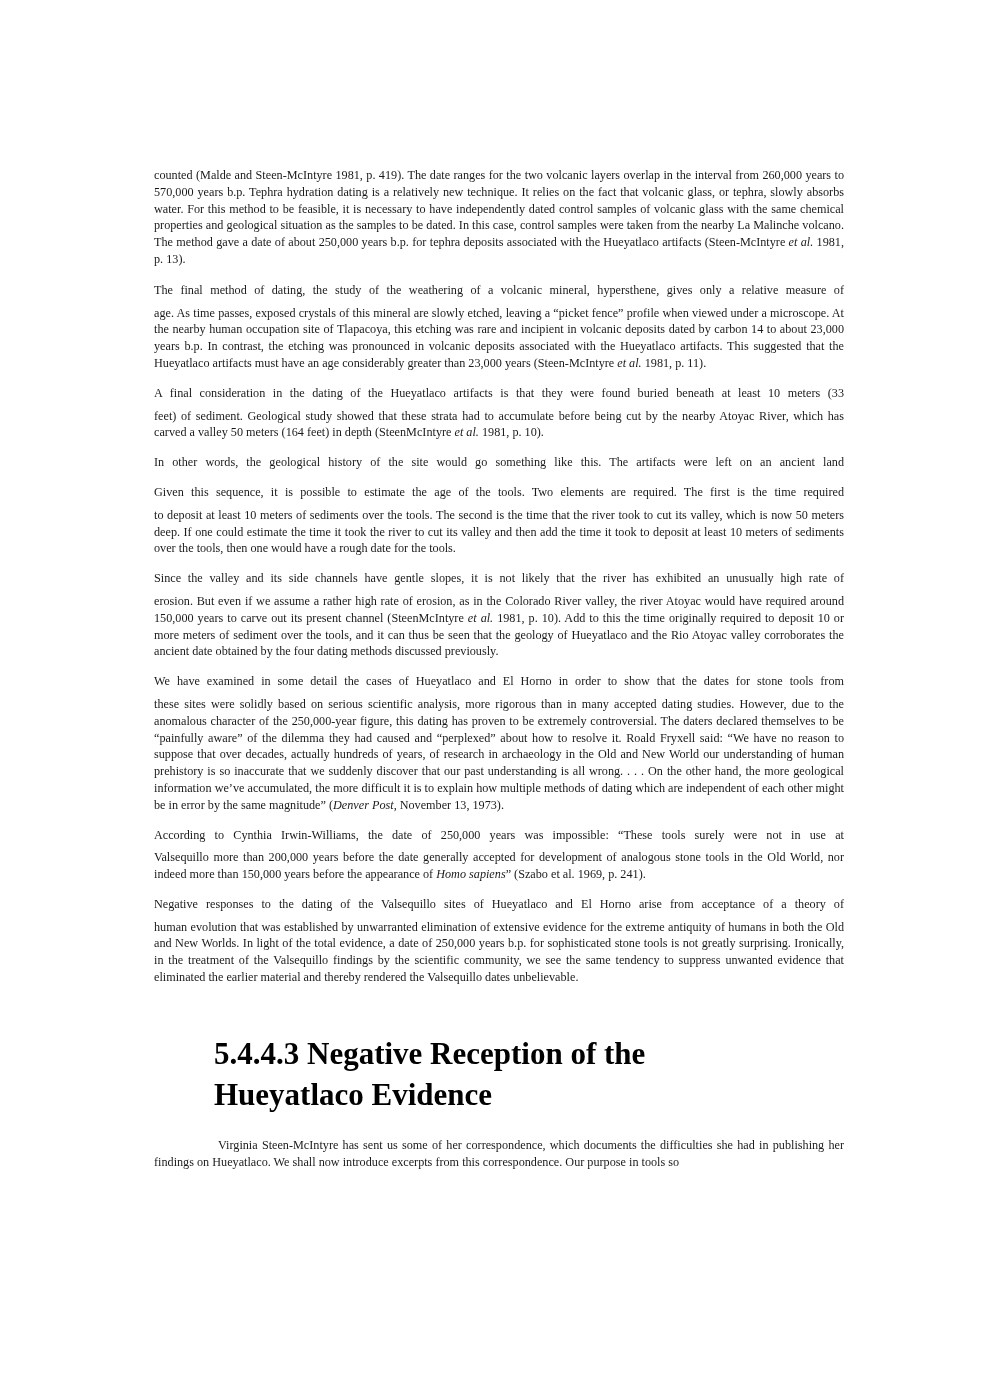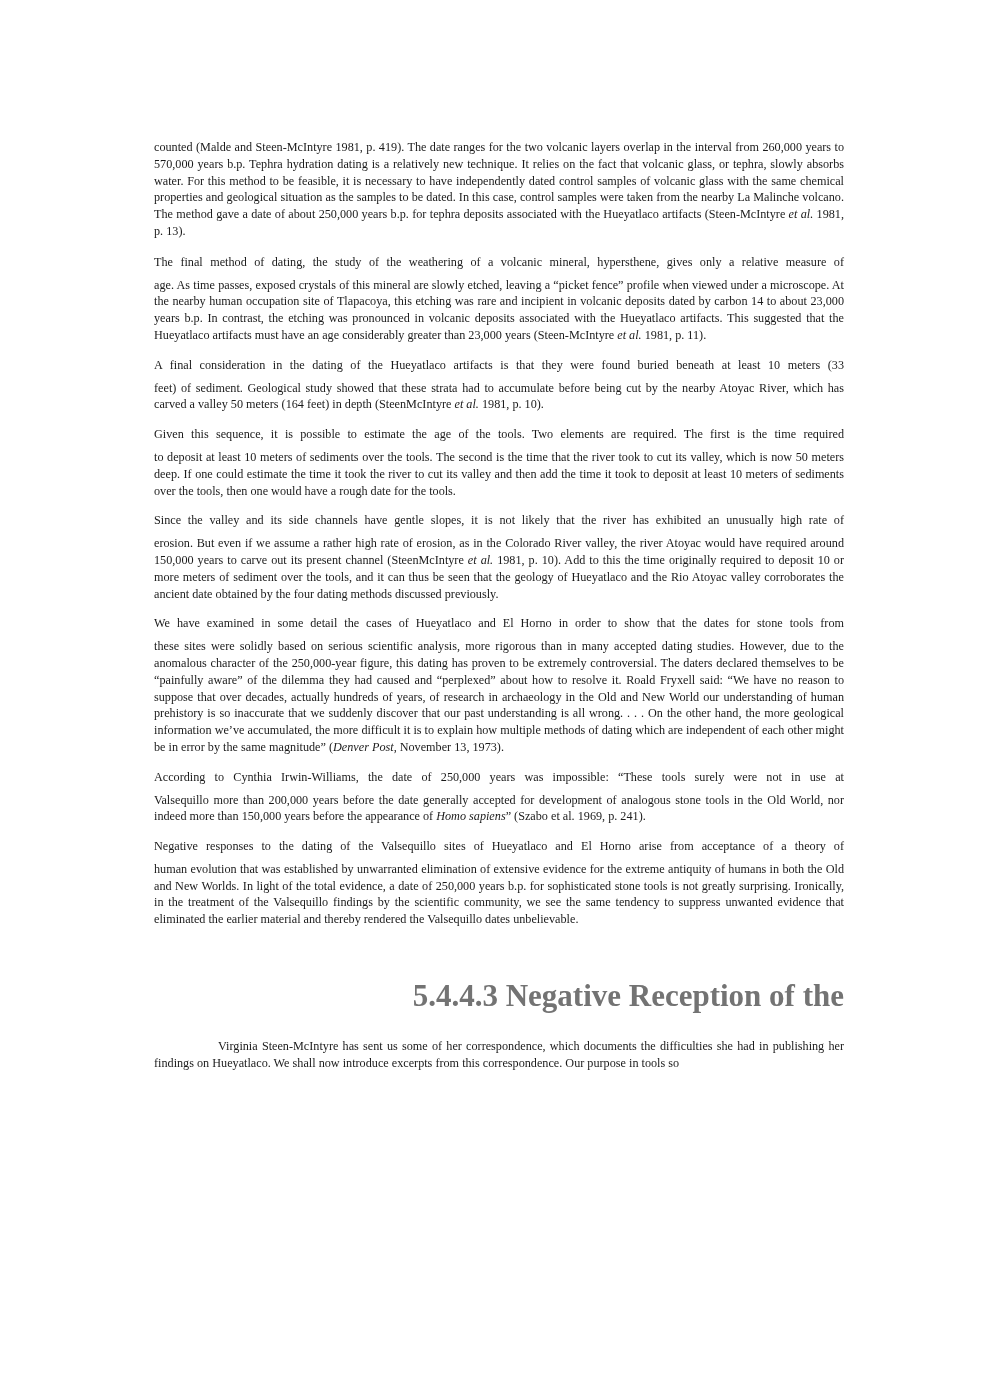--- a/index.html
+++ b/index.html
@@ -4,52 +4,53 @@
 <style>
   html, body { margin: 0; padding: 0; background: #ffffff; }
   body { width: 1000px; height: 1400px; position: relative; overflow: hidden; }
   .page {
     position: absolute; left: 154px; top: 139px; width: 690px;
     font-family: "Liberation Serif", "DejaVu Serif", serif;
     font-size: 12.2px; line-height: 16.8px; color: #1a1a1a;
   }
   .para { margin: 0 0 13px 0; text-align: justify; }
   .para .first { display: block; margin-bottom: 6px; text-align: justify; text-align-last: justify; }
-  .para.p1 { margin-bottom: 14px; }
+  .para.p1 { margin-bottom: 14px; margin-top: 28px; }
   .heading {
     font-family: "Liberation Serif", "DejaVu Serif", serif;
     font-weight: bold; font-size: 31px; line-height: 41px;
-    text-align: right; color: #737373; margin: 47px 0 22px 0; padding-left: 60px;
+    text-align: left; color: #000000; margin: 47px 0 22px 0; padding-left: 60px;
   }
   .heading span { display: block; }
   .indent { text-indent: 64px; }
   em { font-style: italic; }
 </style>
 </head>
 <body>
 
 <div class="page">
 
   <p class="para p1"><span>counted (Malde and Steen-McIntyre 1981, p. 419). The date ranges for the two volcanic layers overlap in the interval from 260,000 years to 570,000 years b.p. Tephra hydration dating is a relatively new technique. It relies on the fact that volcanic glass, or tephra, slowly absorbs water. For this method to be feasible, it is necessary to have independently dated control samples of volcanic glass with the same chemical properties and geological situation as the samples to be dated. In this case, control samples were taken from the nearby La Malinche volcano. The method gave a date of about 250,000 years b.p. for tephra deposits associated with the Hueyatlaco artifacts (Steen-McIntyre </span><em>et al.</em><span> 1981, p. 13).</span></p>
 
   <p class="para"><span class="first">The final method of dating, the study of the weathering of a volcanic mineral, hypersthene, gives only a relative measure of</span><span>age. As time passes, exposed crystals of this mineral are slowly etched, leaving a “picket fence” profile when viewed under a microscope. At the nearby human occupation site of Tlapacoya, this etching was rare and incipient in volcanic deposits dated by carbon 14 to about 23,000 years b.p. In contrast, the etching was pronounced in volcanic deposits associated with the Hueyatlaco artifacts. This suggested that the Hueyatlaco artifacts must have an age considerably greater than 23,000 years (Steen-McIntyre </span><em>et al.</em><span> 1981, p. 11).</span></p>
 
   <p class="para"><span class="first">A final consideration in the dating of the Hueyatlaco artifacts is that they were found buried beneath at least 10 meters (33</span><span>feet) of sediment. Geological study showed that these strata had to accumulate before being cut by the nearby Atoyac River, which has carved a valley 50 meters (164 feet) in depth (SteenMcIntyre </span><em>et al.</em><span> 1981, p. 10).</span></p>
 
-  <p class="para"></p>
+  <p class="para"><span class="first">In other words, the geological history of the site would go something like this. The artifacts were left on an ancient land</span></p>
 
   <p class="para"><span class="first">Given this sequence, it is possible to estimate the age of the tools. Two elements are required. The first is the time required</span><span>to deposit at least 10 meters of sediments over the tools. The second is the time that the river took to cut its valley, which is now 50 meters deep. If one could estimate the time it took the river to cut its valley and then add the time it took to deposit at least 10 meters of sediments over the tools, then one would have a rough date for the tools.</span></p>
 
   <p class="para"><span class="first">Since the valley and its side channels have gentle slopes, it is not likely that the river has exhibited an unusually high rate of</span><span>erosion. But even if we assume a rather high rate of erosion, as in the Colorado River valley, the river Atoyac would have required around 150,000 years to carve out its present channel (SteenMcIntyre </span><em>et al.</em><span> 1981, p. 10). Add to this the time originally required to deposit 10 or more meters of sediment over the tools, and it can thus be seen that the geology of Hueyatlaco and the Rio Atoyac valley corroborates the ancient date obtained by the four dating methods discussed previously.</span></p>
 
   <p class="para"><span class="first">We have examined in some detail the cases of Hueyatlaco and El Horno in order to show that the dates for stone tools from</span><span>these sites were solidly based on serious scientific analysis, more rigorous than in many accepted dating studies. However, due to the anomalous character of the 250,000-year figure, this dating has proven to be extremely controversial. The daters declared themselves to be “painfully aware” of the dilemma they had caused and “perplexed” about how to resolve it. Roald Fryxell said: “We have no reason to suppose that over decades, actually hundreds of years, of research in archaeology in the Old and New World our understanding of human prehistory is so inaccurate that we suddenly discover that our past understanding is all wrong. . . . On the other hand, the more geological information we’ve accumulated, the more difficult it is to explain how multiple methods of dating which are independent of each other might be in error by the same magnitude” (</span><em>Denver Post</em><span>, November 13, 1973).</span></p>
 
   <p class="para"><span class="first">According to Cynthia Irwin-Williams, the date of 250,000 years was impossible: “These tools surely were not in use at</span><span>Valsequillo more than 200,000 years before the date generally accepted for development of analogous stone tools in the Old World, nor indeed more than 150,000 years before the appearance of </span><em>Homo sapiens</em><span>” (Szabo et al. 1969, p. 241).</span></p>
 
   <p class="para"><span class="first">Negative responses to the dating of the Valsequillo sites of Hueyatlaco and El Horno arise from acceptance of a theory of</span><span>human evolution that was established by unwarranted elimination of extensive evidence for the extreme antiquity of humans in both the Old and New Worlds. In light of the total evidence, a date of 250,000 years b.p. for sophisticated stone tools is not greatly surprising. Ironically, in the treatment of the Valsequillo findings by the scientific community, we see the same tendency to suppress unwanted evidence that eliminated the earlier material and thereby rendered the Valsequillo dates unbelievable.</span></p>
 
   <h2 class="heading">
     <span>5.4.4.3 Negative Reception of the</span>
+    <span>Hueyatlaco Evidence</span>
   </h2>
 
   <p class="para indent">Virginia Steen-McIntyre has sent us some of her correspondence, which documents the difficulties she had in publishing her findings on Hueyatlaco. We shall now introduce excerpts from this correspondence. Our purpose in tools so</p>
 
 </div>
 
 </body></html>

